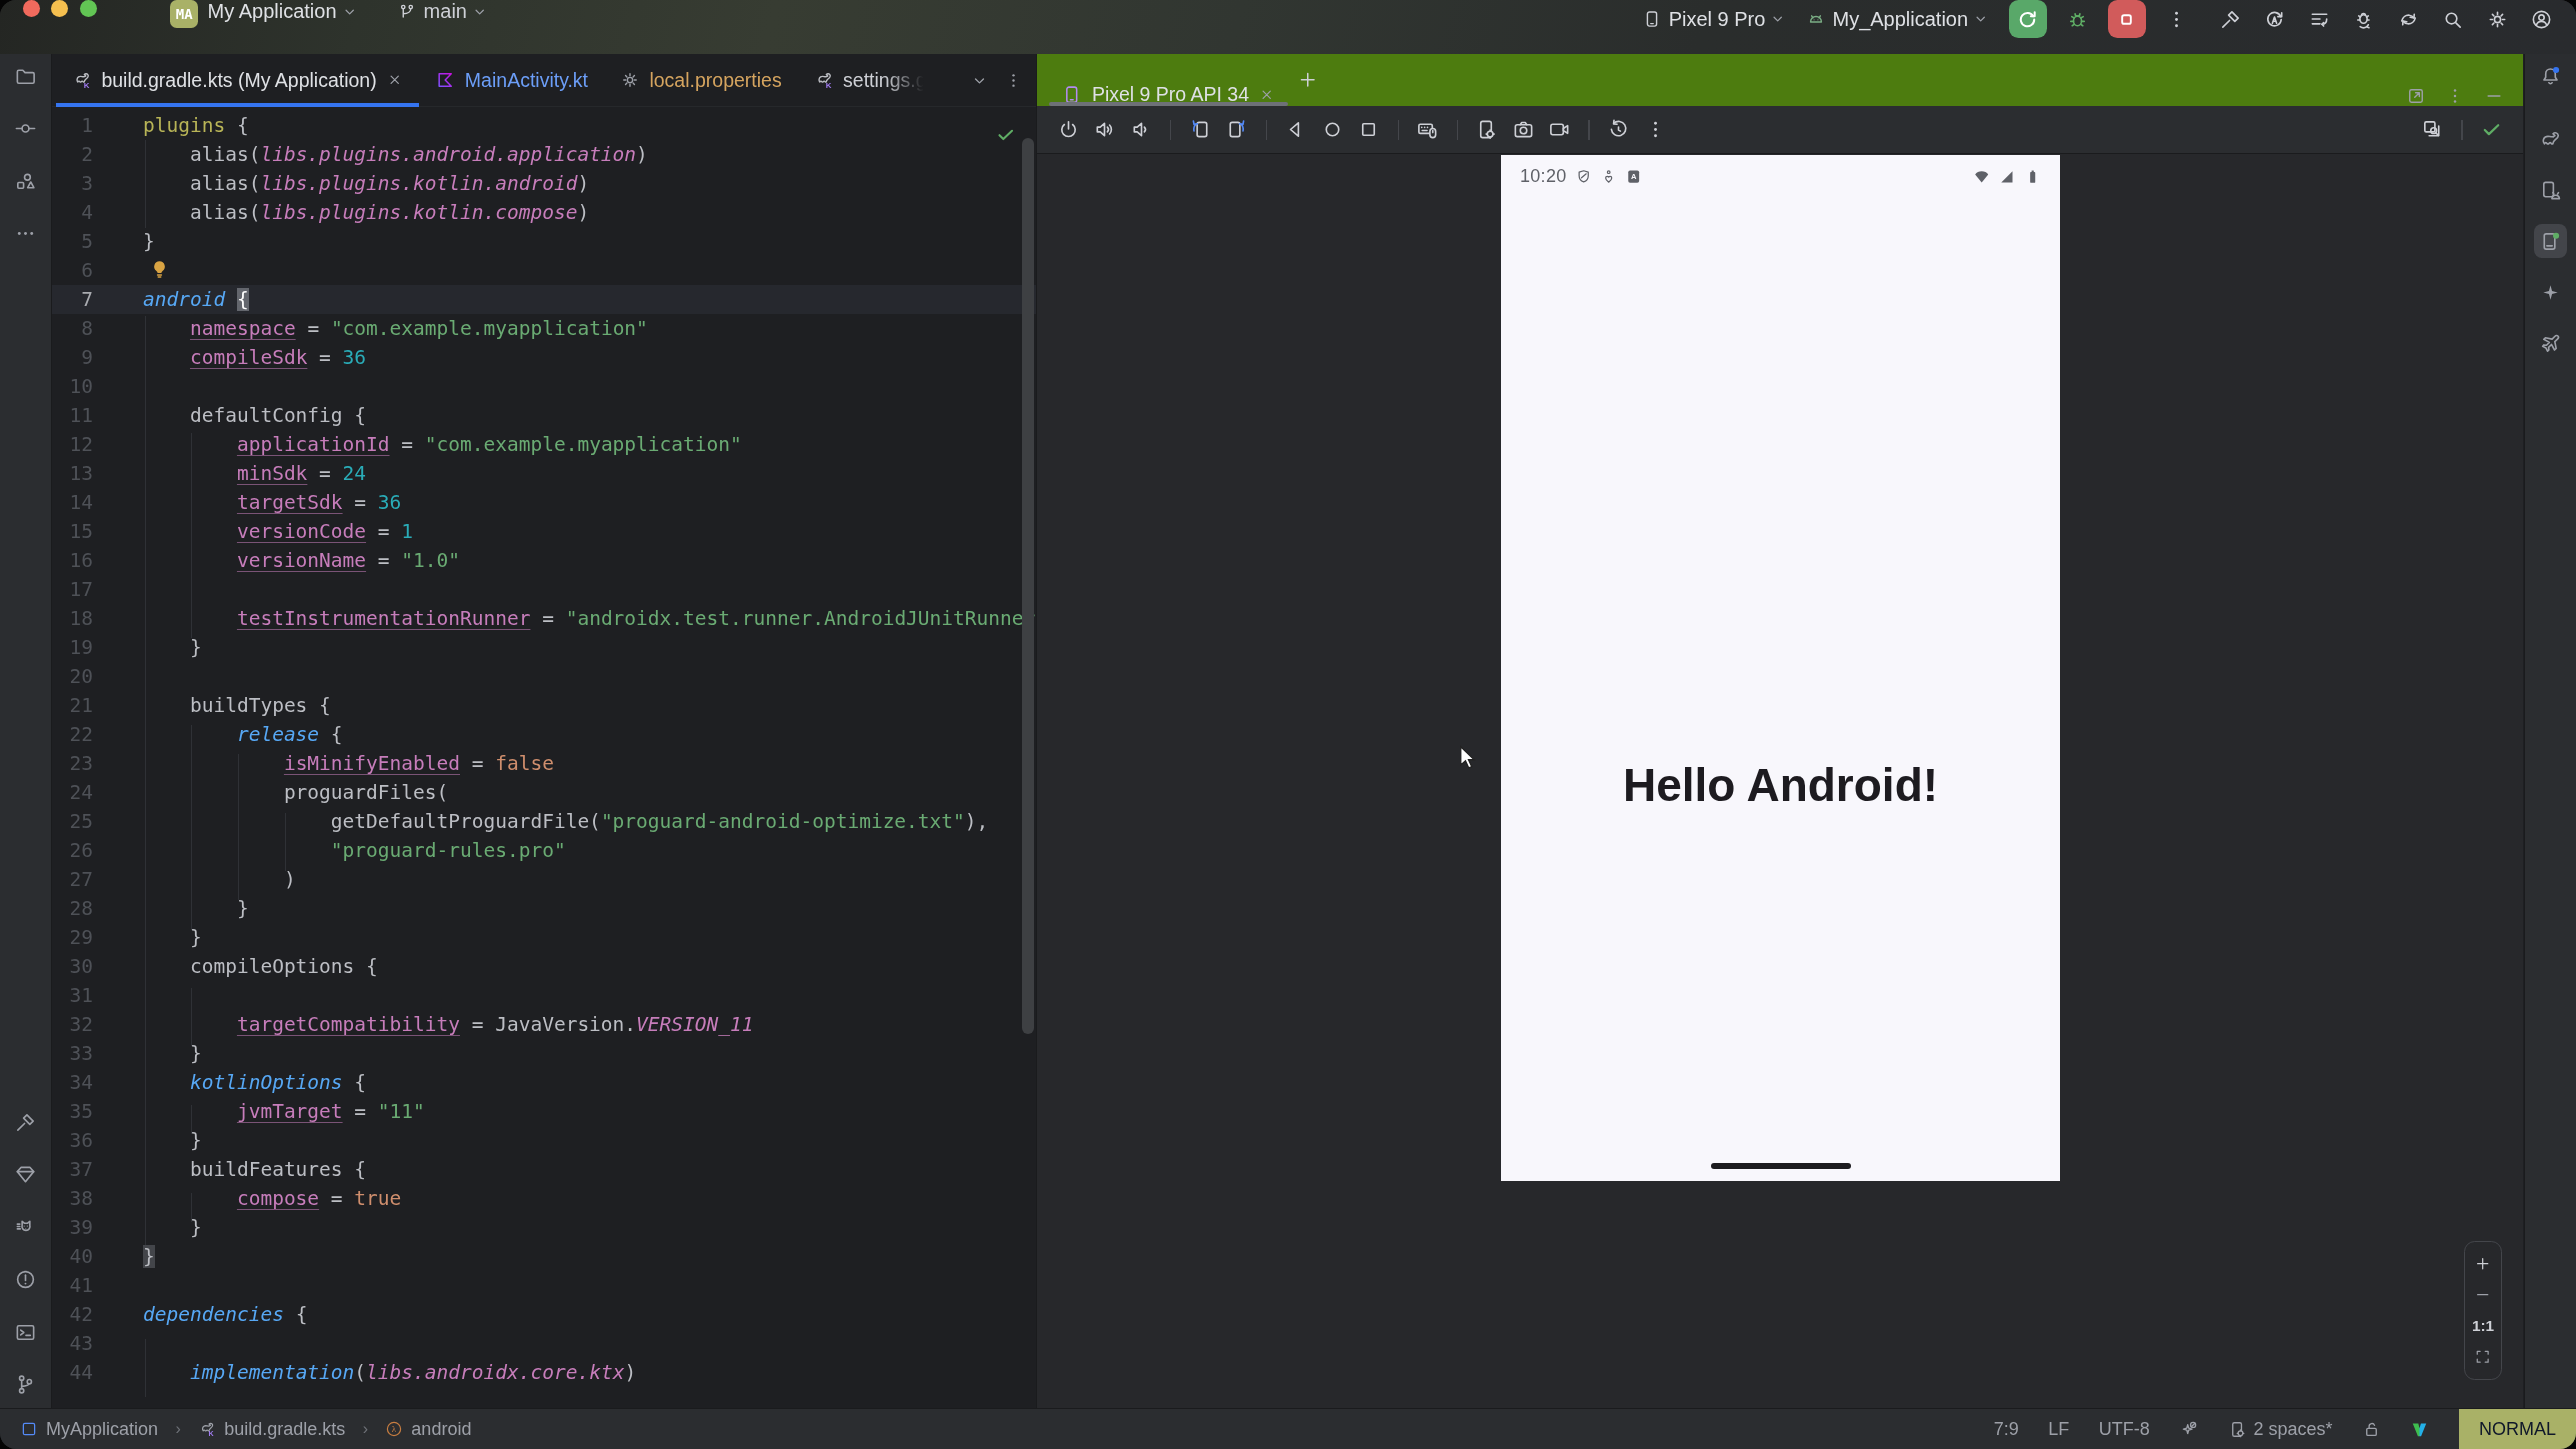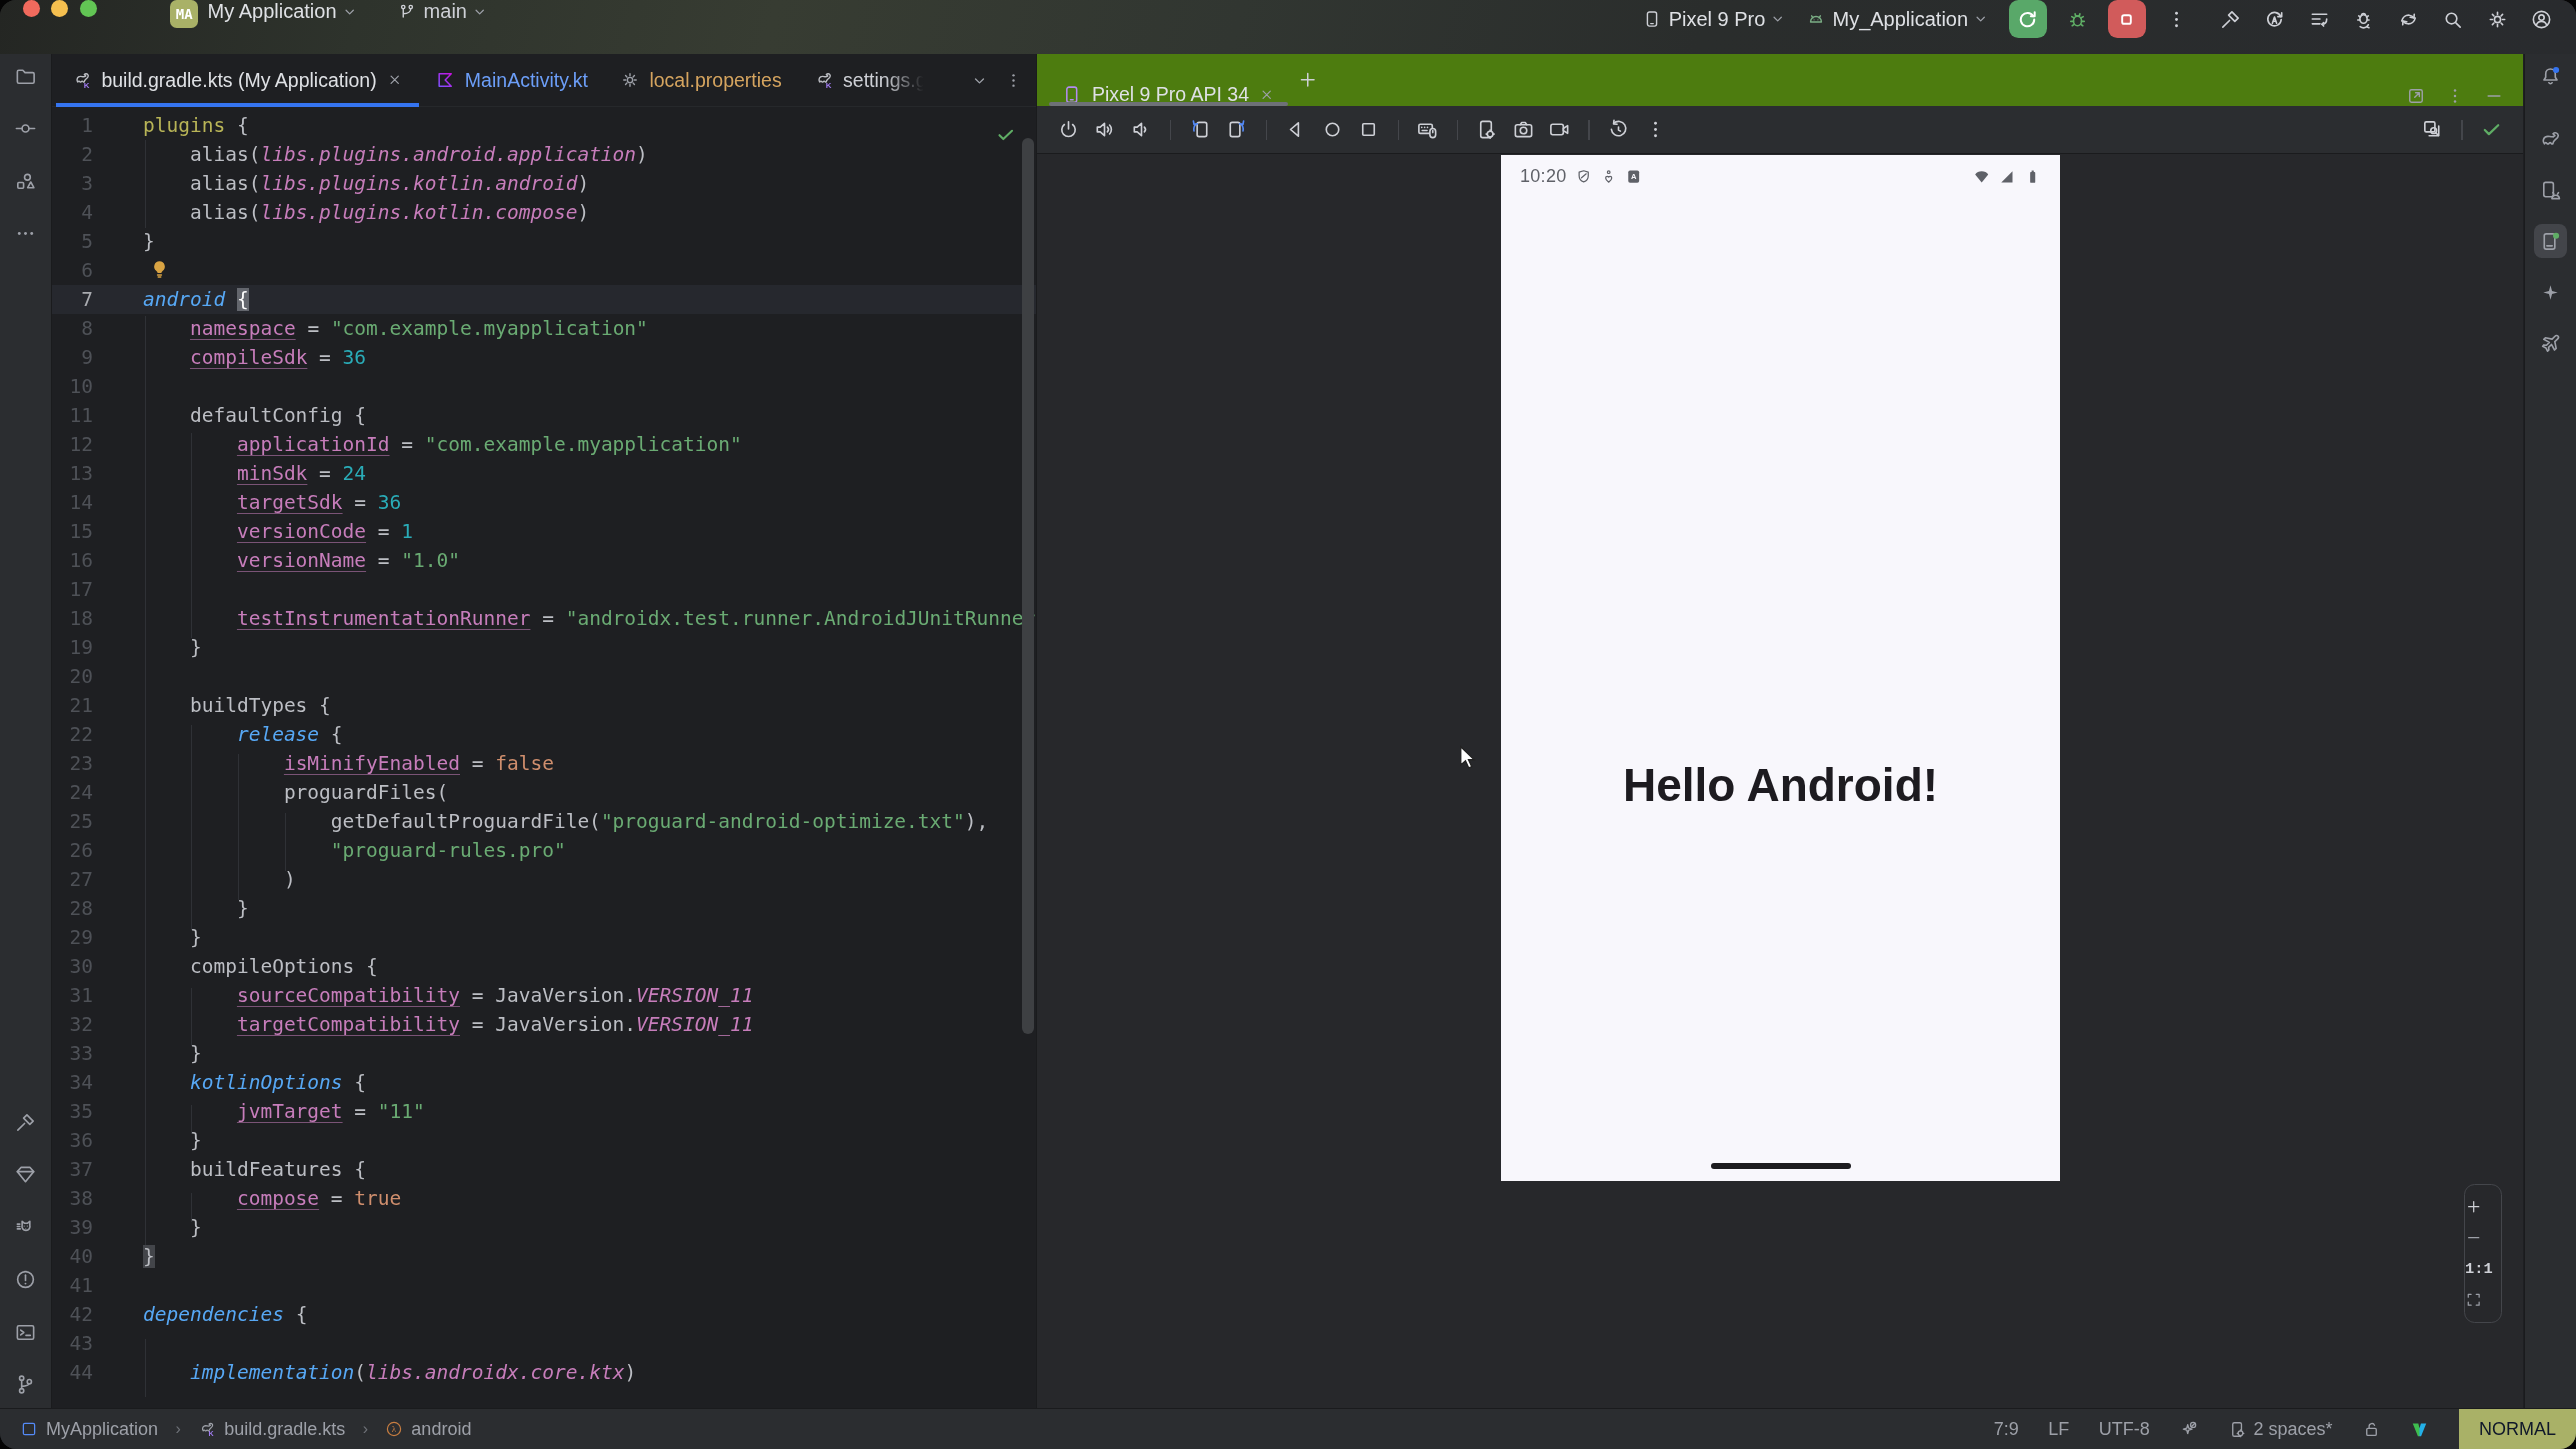--- a/index.html
+++ b/index.html
@@ -96,22 +96,22 @@
   .screen{position:absolute;left:464px;top:1.3px;width:559px;height:1026px;background:#F8F7FC;}
   .dstatus{height:38px;display:flex;align-items:center;padding:5.4px 19px 0;box-sizing:border-box;color:#5F6168;}
   .dstatus .time{font-size:18px;letter-spacing:0.3px;}
   .dstatus .ic{width:17.4px;height:17.4px;color:#5F6168;margin-left:8px;}
   .dstatus-right{margin-left:auto;display:flex;align-items:center;}
   .hello{position:absolute;left:0;right:0;top:598px;height:64px;display:flex;align-items:center;justify-content:center;
     font-size:46px;font-weight:bold;color:#1D1B20;letter-spacing:0;}
   .navhandle{position:absolute;left:50%;transform:translateX(-50%);bottom:12px;width:140px;height:6.7px;
     border-radius:3.4px;background:#1C1B1F;}
 
-  .zoomctl{position:absolute;left:1427px;top:1030px;width:36px;height:137px;border:0.7px solid #44464B;
-    border-radius:10.7px;display:flex;flex-direction:column;align-items:flex-start;justify-content:space-evenly;font-family:Liberation Mono, monospace;}
+  .zoomctl{position:absolute;left:1427px;top:1087px;width:36px;height:137px;border:0.7px solid #44464B;
+    border-radius:10.7px;display:flex;flex-direction:column;align-items:center;justify-content:space-evenly;}
   .zoomctl .ic{width:17.4px;height:17.4px;color:#CED0D6;}
   .zoomctl .dim{color:#9DA0A8;}
   .zoom11{font-size:15.4px;font-weight:bold;color:#CED0D6;}
   .cursor{position:absolute;left:417px;top:590px;width:27px;height:27px;z-index:5;}
 
   
   .statusbar{position:absolute;left:0;right:0;bottom:0;height:41px;background:#2B2D30;border-top:0.7px solid #1A1B1D;
     display:flex;align-items:center;padding-left:20px;box-sizing:border-box;font-size:18px;color:#9DA0A8;}
   .crumb{display:flex;align-items:center;gap:8px;}
   .crumb .ic{width:18px;height:18px;}
@@ -448,21 +448,21 @@
           <div class="cline"><span class="ln">21</span><span class="ctext"><span class="t-pl">    buildTypes {</span></span></div>
           <div class="cline"><span class="ln">22</span><span class="ctext"><span class="t-pl">        </span><span class="t-blk">release</span><span class="t-pl"> {</span></span></div>
           <div class="cline"><span class="ln">23</span><span class="ctext"><span class="t-pl">            </span><span class="t-prop">isMinifyEnabled</span><span class="t-pl"> = </span><span class="t-bool">false</span></span></div>
           <div class="cline"><span class="ln">24</span><span class="ctext"><span class="t-pl">            proguardFiles(</span></span></div>
           <div class="cline"><span class="ln">25</span><span class="ctext"><span class="t-pl">                getDefaultProguardFile(</span><span class="t-str">"proguard-android-optimize.txt"</span><span class="t-pl">),</span></span></div>
           <div class="cline"><span class="ln">26</span><span class="ctext"><span class="t-pl">                </span><span class="t-str">"proguard-rules.pro"</span></span></div>
           <div class="cline"><span class="ln">27</span><span class="ctext"><span class="t-pl">            )</span></span></div>
           <div class="cline"><span class="ln">28</span><span class="ctext"><span class="t-pl">        }</span></span></div>
           <div class="cline"><span class="ln">29</span><span class="ctext"><span class="t-pl">    }</span></span></div>
           <div class="cline"><span class="ln">30</span><span class="ctext"><span class="t-pl">    compileOptions {</span></span></div>
-          <div class="cline"><span class="ln">31</span><span class="ctext"><span class="t-pl">        </span><span class="t-prop">sourceCompatibility</span><span class="t-pl"> = JavaVersion.</span><span class="t-ref">VERSION_11</span></span></div>
+          <div class="cline"><span class="ln">31</span></div>
           <div class="cline"><span class="ln">32</span><span class="ctext"><span class="t-pl">        </span><span class="t-prop">targetCompatibility</span><span class="t-pl"> = JavaVersion.</span><span class="t-ref">VERSION_11</span></span></div>
           <div class="cline"><span class="ln">33</span><span class="ctext"><span class="t-pl">    }</span></span></div>
           <div class="cline"><span class="ln">34</span><span class="ctext"><span class="t-pl">    </span><span class="t-blk">kotlinOptions</span><span class="t-pl"> {</span></span></div>
           <div class="cline"><span class="ln">35</span><span class="ctext"><span class="t-pl">        </span><span class="t-prop">jvmTarget</span><span class="t-pl"> = </span><span class="t-str">"11"</span></span></div>
           <div class="cline"><span class="ln">36</span><span class="ctext"><span class="t-pl">    }</span></span></div>
           <div class="cline"><span class="ln">37</span><span class="ctext"><span class="t-pl">    buildFeatures {</span></span></div>
           <div class="cline"><span class="ln">38</span><span class="ctext"><span class="t-pl">        </span><span class="t-prop">compose</span><span class="t-pl"> = </span><span class="t-bool">true</span></span></div>
           <div class="cline"><span class="ln">39</span><span class="ctext"><span class="t-pl">    }</span></span></div>
           <div class="cline"><span class="ln">40</span><span class="ctext"><span class="t-mb">}</span></span></div>
           <div class="cline"><span class="ln">41</span><span class="ctext"></span></div>

